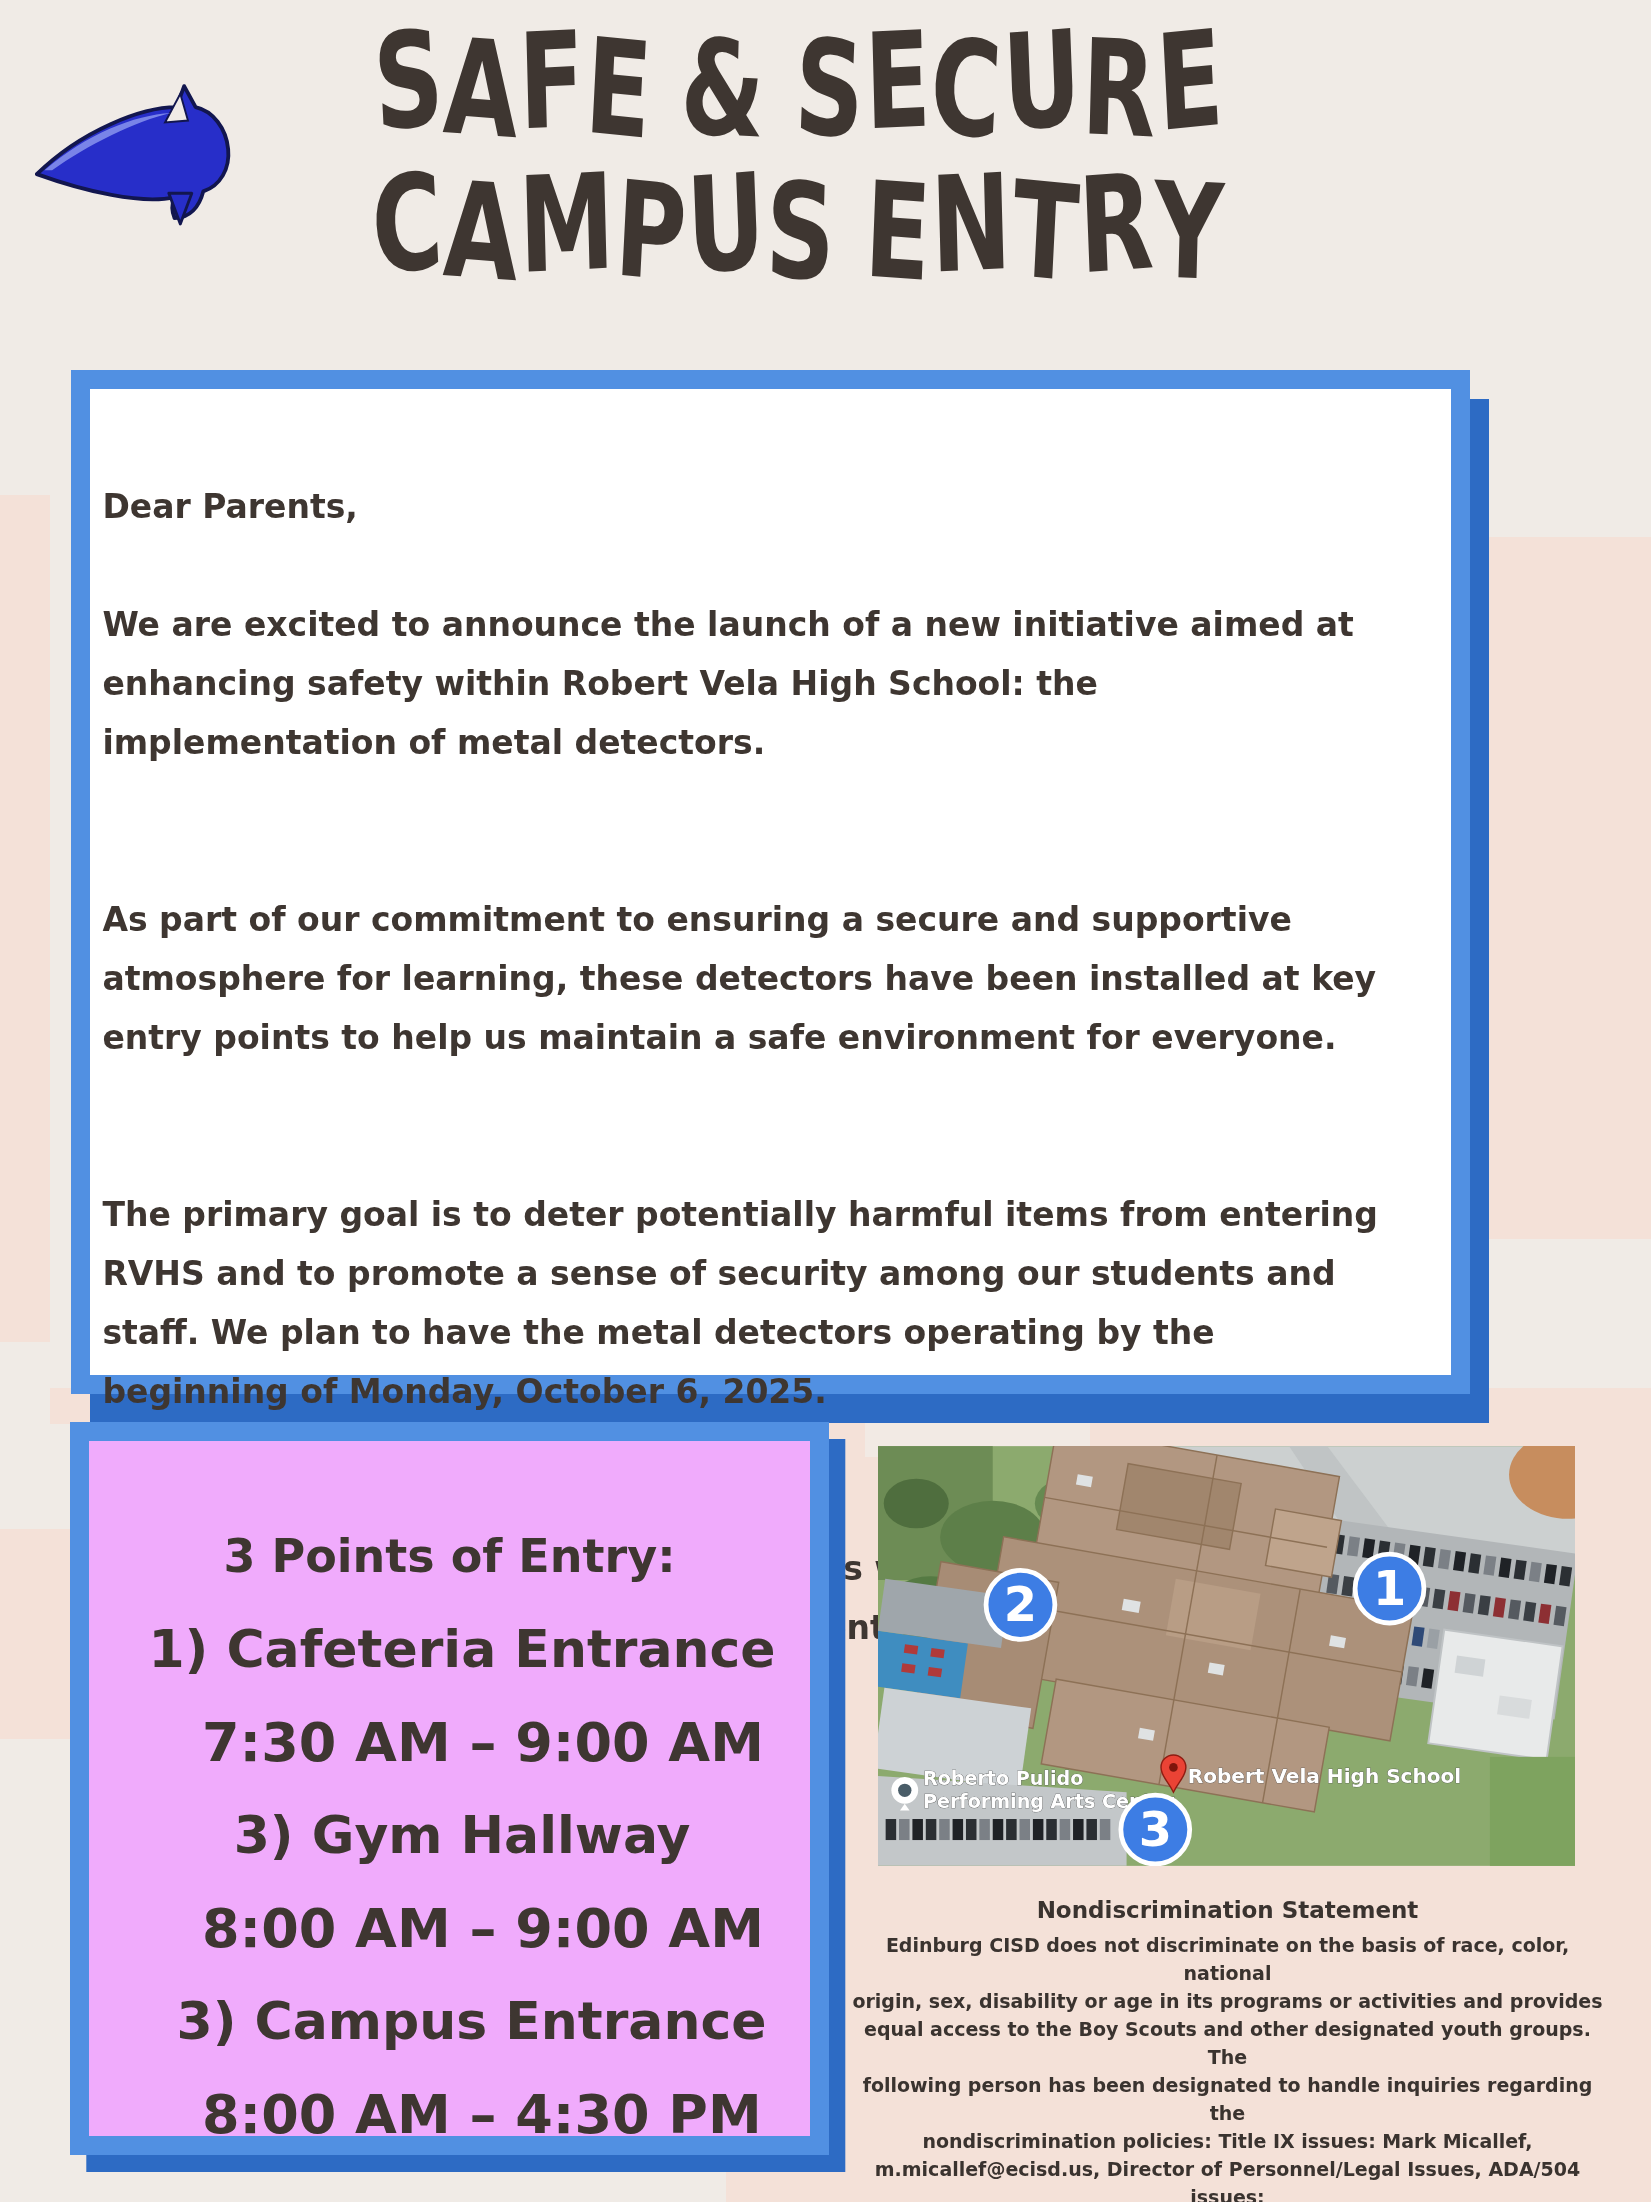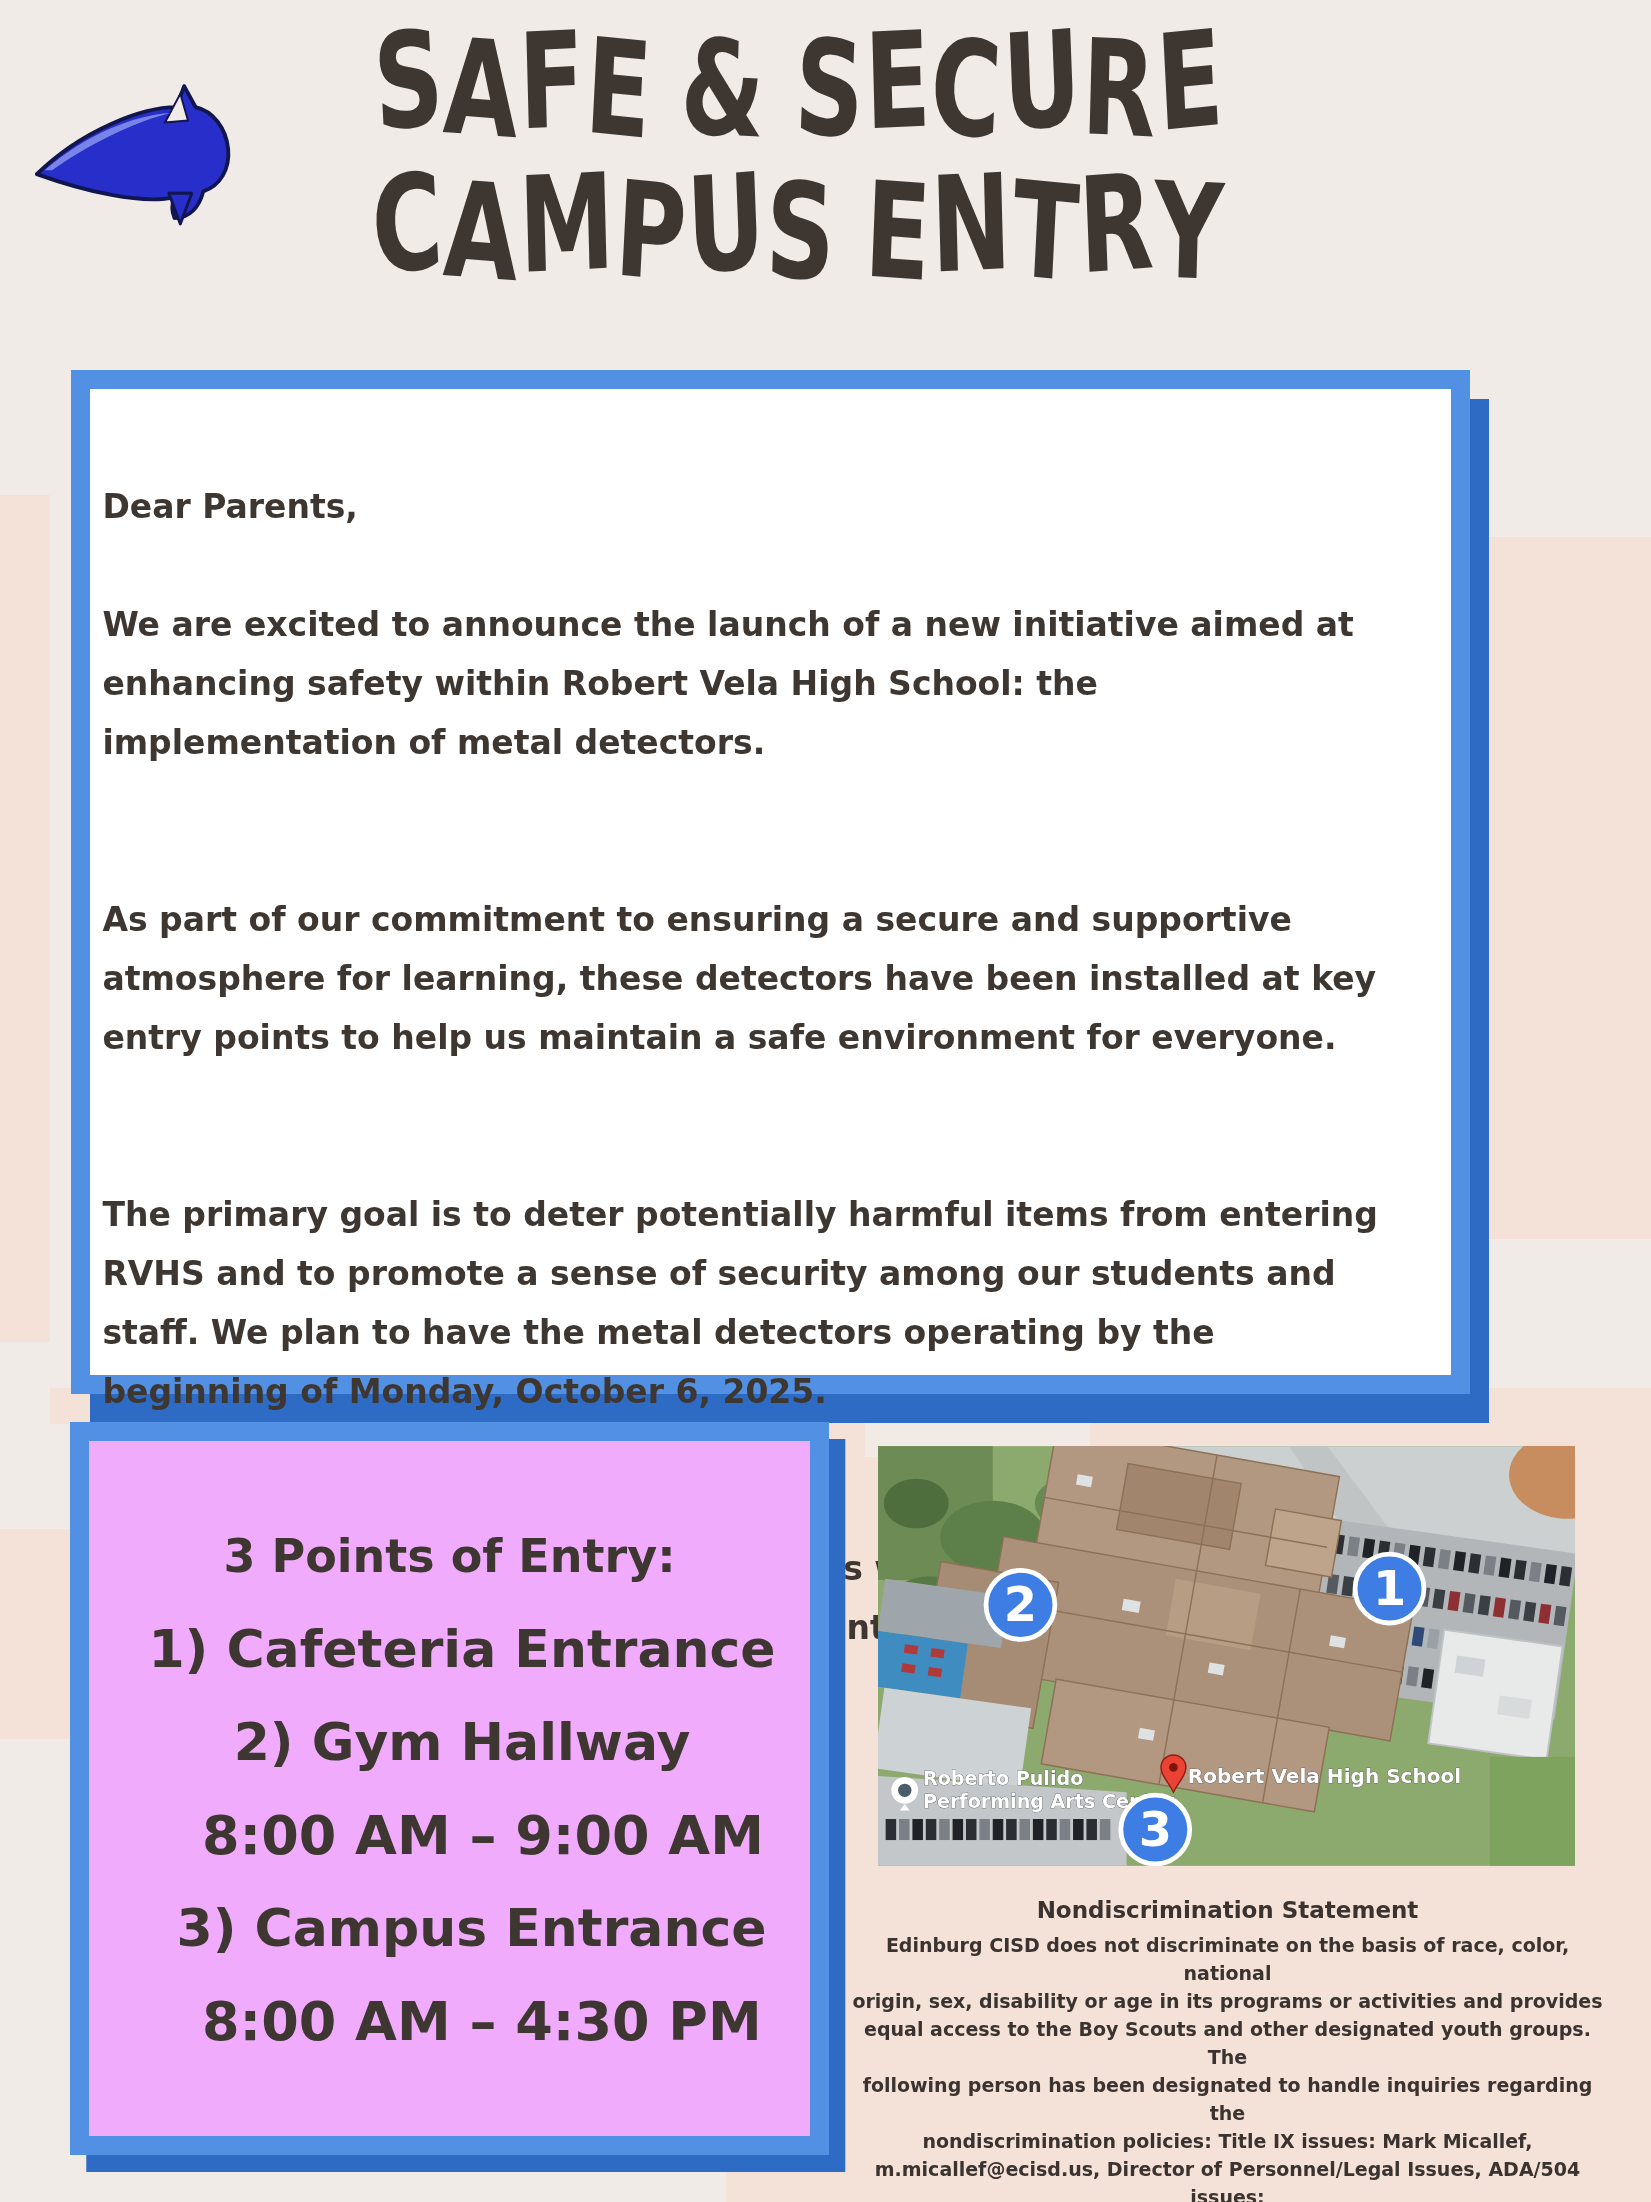--- a/index.html
+++ b/index.html
@@ -104,21 +104,22 @@
 beginning of  Monday, October 6, 2025.</div>
       <div class="para">Thank you for your continued support as we work together to create
 a safe and welcoming school environment.</div>
     </div>
   </div>
 
   <div class="entry-box">
     <div class="entry-inner">
       <div class="entry-heading">3 Points of Entry:</div>
       <div class="entry-item">1) Cafeteria Entrance</div>
-      <div class="entry-item">2) Gym Hallway</div>
+      <div class="entry-time">7:30 AM – 9:00 AM</div>
+      <div class="entry-item">3) Gym Hallway</div>
       <div class="entry-time">8:00 AM – 9:00 AM</div>
       <div class="entry-item" style="padding-left:44px;">3) Campus Entrance</div>
       <div class="entry-time">8:00 AM – 4:30 PM</div>
     </div>
   </div>
 
   <div class="map">
     <svg viewBox="0 0 729 439" width="697" height="420">
 
       <rect x="0" y="0" width="729" height="439" fill="#8caa6e"></rect>

